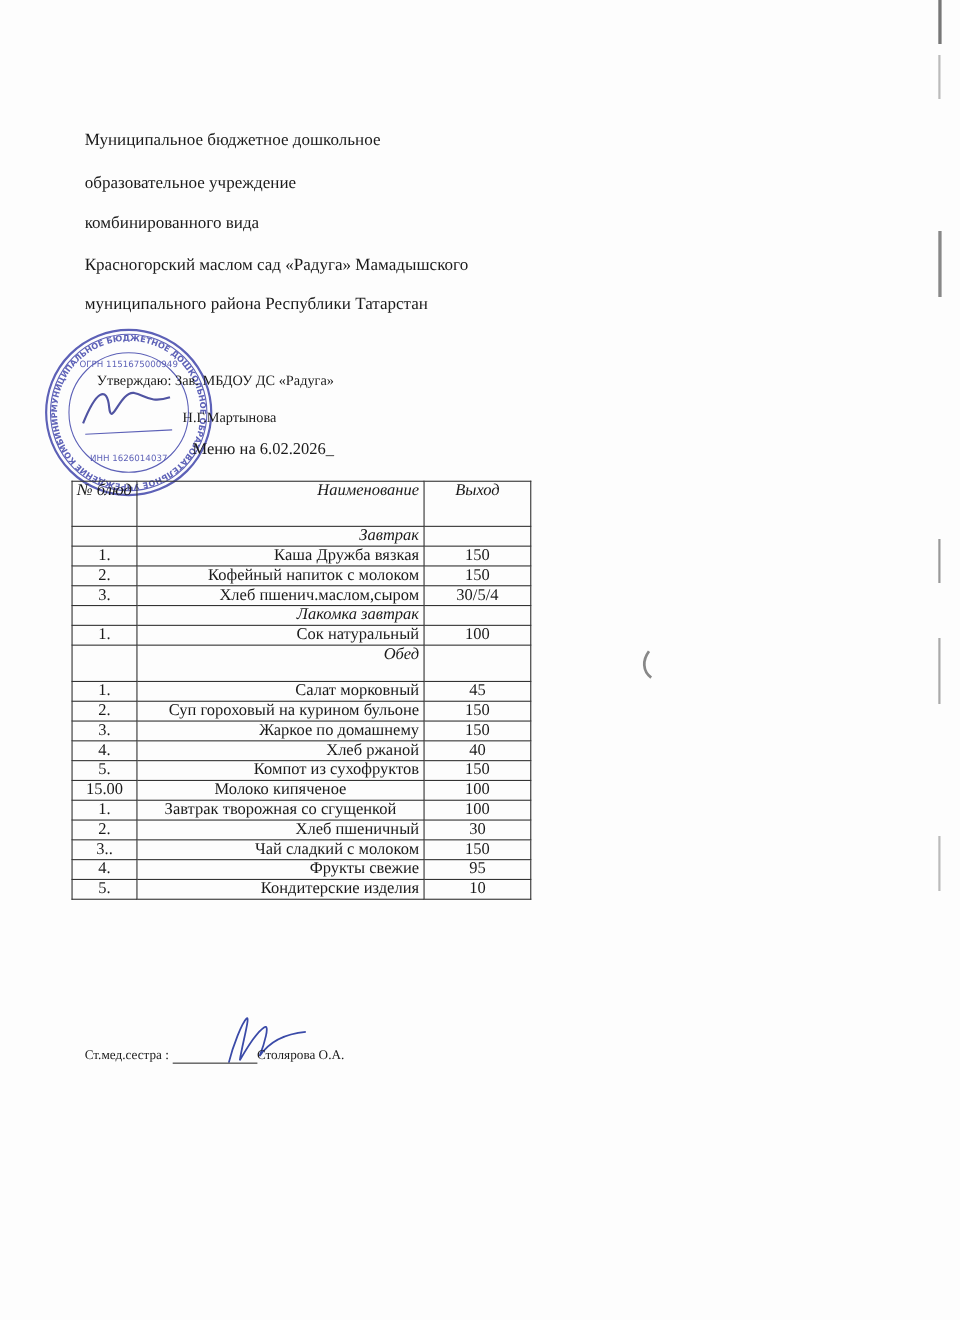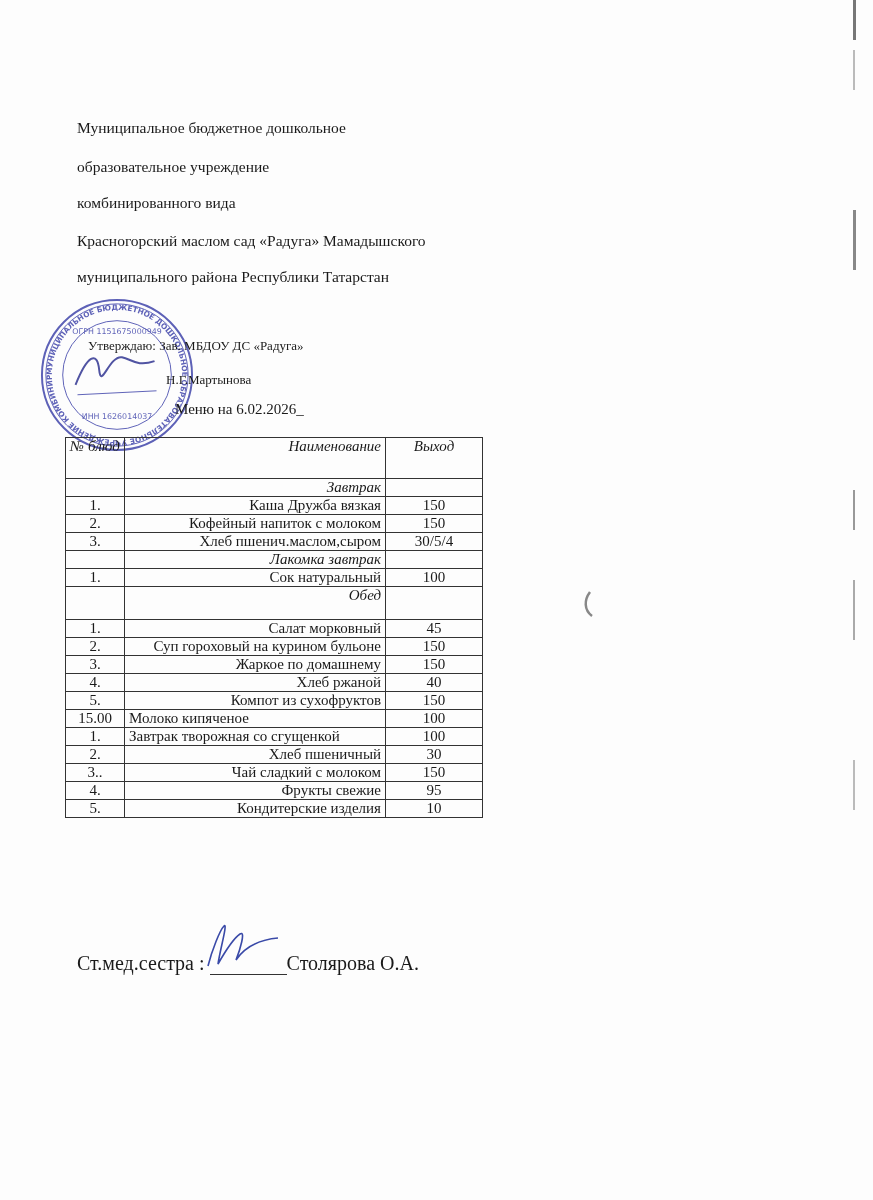--- a/index.html
+++ b/index.html
@@ -12,25 +12,25 @@
   .menu-title { position:absolute; left:175px; top:401px; font-size:15px; white-space:nowrap; }
   .stamp { position:absolute; left:38px; top:296px; width:158px; height:158px; opacity:0.82; }
   table.menu {
     position:absolute; left:65px; top:437px; width:418px;
     border-collapse:collapse; font-size:15px; line-height:17px;
   }
   table.menu td { border:1px solid #333; padding:0 4px; vertical-align:top; }
   td.c1 { width:50px; text-align:center; }
   td.c2 { width:252px; text-align:right; }
   td.c3 { width:88px; text-align:center; }
-  td.left { text-align:left; }
+  td.left { text-align:center; }
   .hdr td { font-style:italic; height:40px; }
   .sec td { font-style:italic; }
   .sec-tall td { height:32px; }
-  .sig { position:absolute; left:77px; top:952px; font-size:20px; white-space:nowrap; }
+  .sig { position:absolute; left:77px; top:952px; font-size:12px; white-space:nowrap; }
   .sig-line { display:inline-block; width:77px; border-bottom:1px solid #333; height:14px; vertical-align:bottom; position:relative; }
   .sig-mark { position:absolute; left:190px; top:920px; width:90px; height:50px; }
   .scan-edge { position:absolute; left:852px; top:0; width:6px; height:1200px; }
   .speck { position:absolute; }
 </style>
 </head>
 <body>
 
 <div class="org-line" style="top:119px">Муниципальное бюджетное дошкольное</div>
 <div class="org-line" style="top:158px">образовательное учреждение</div>

